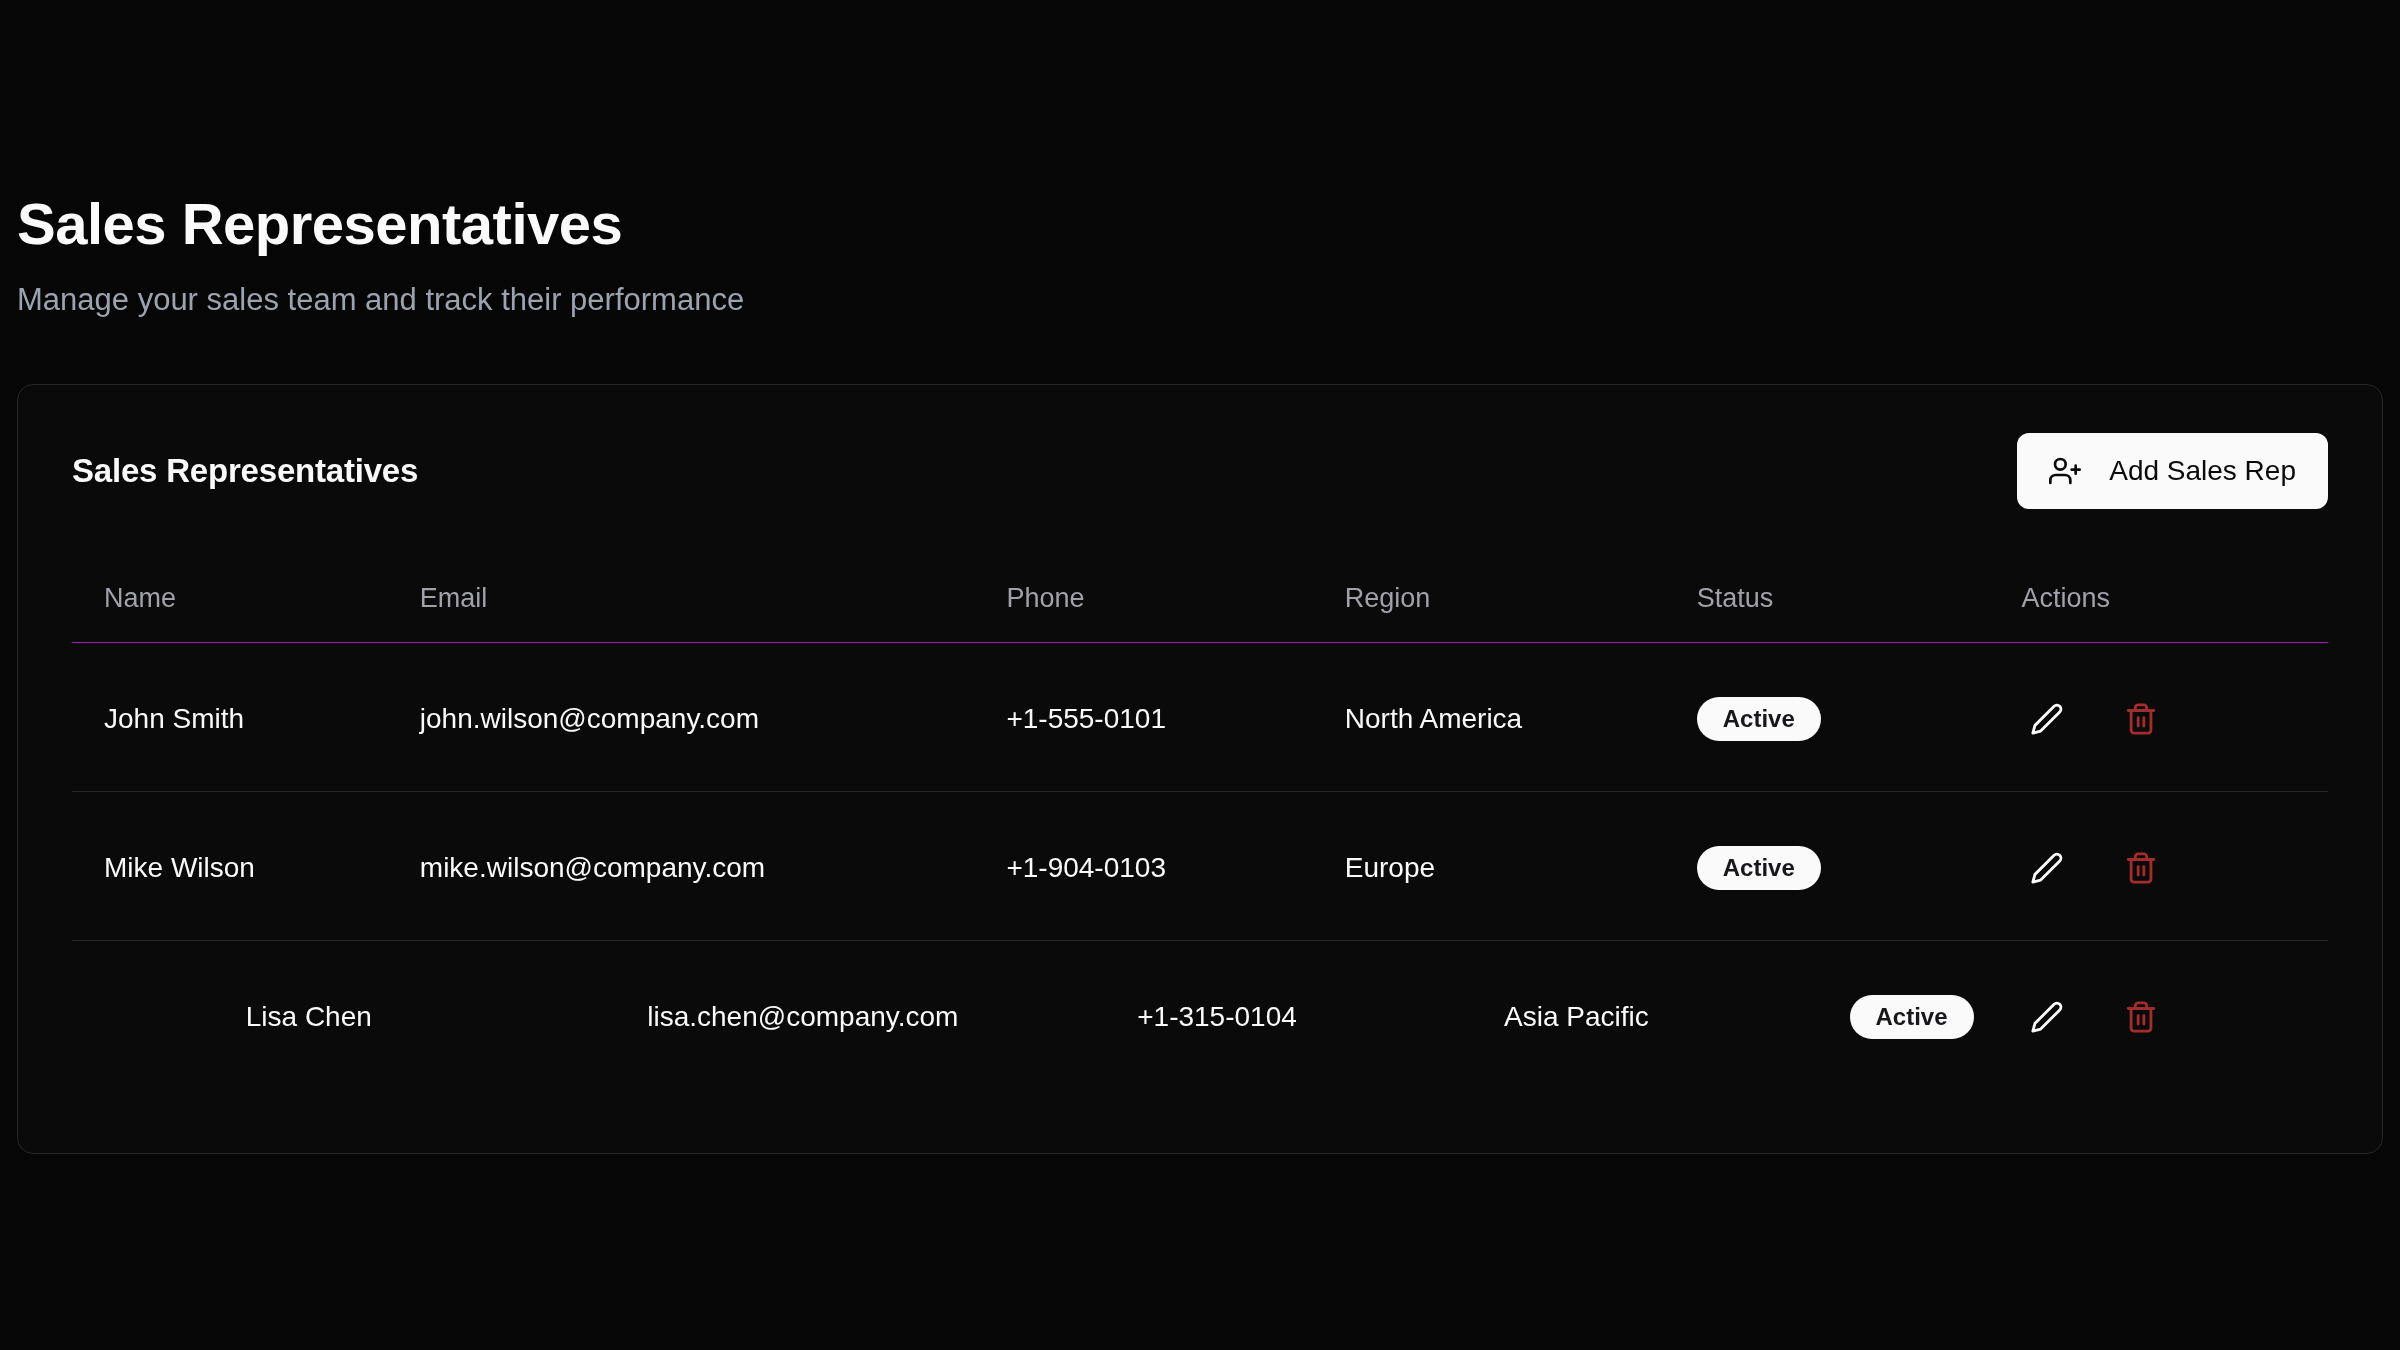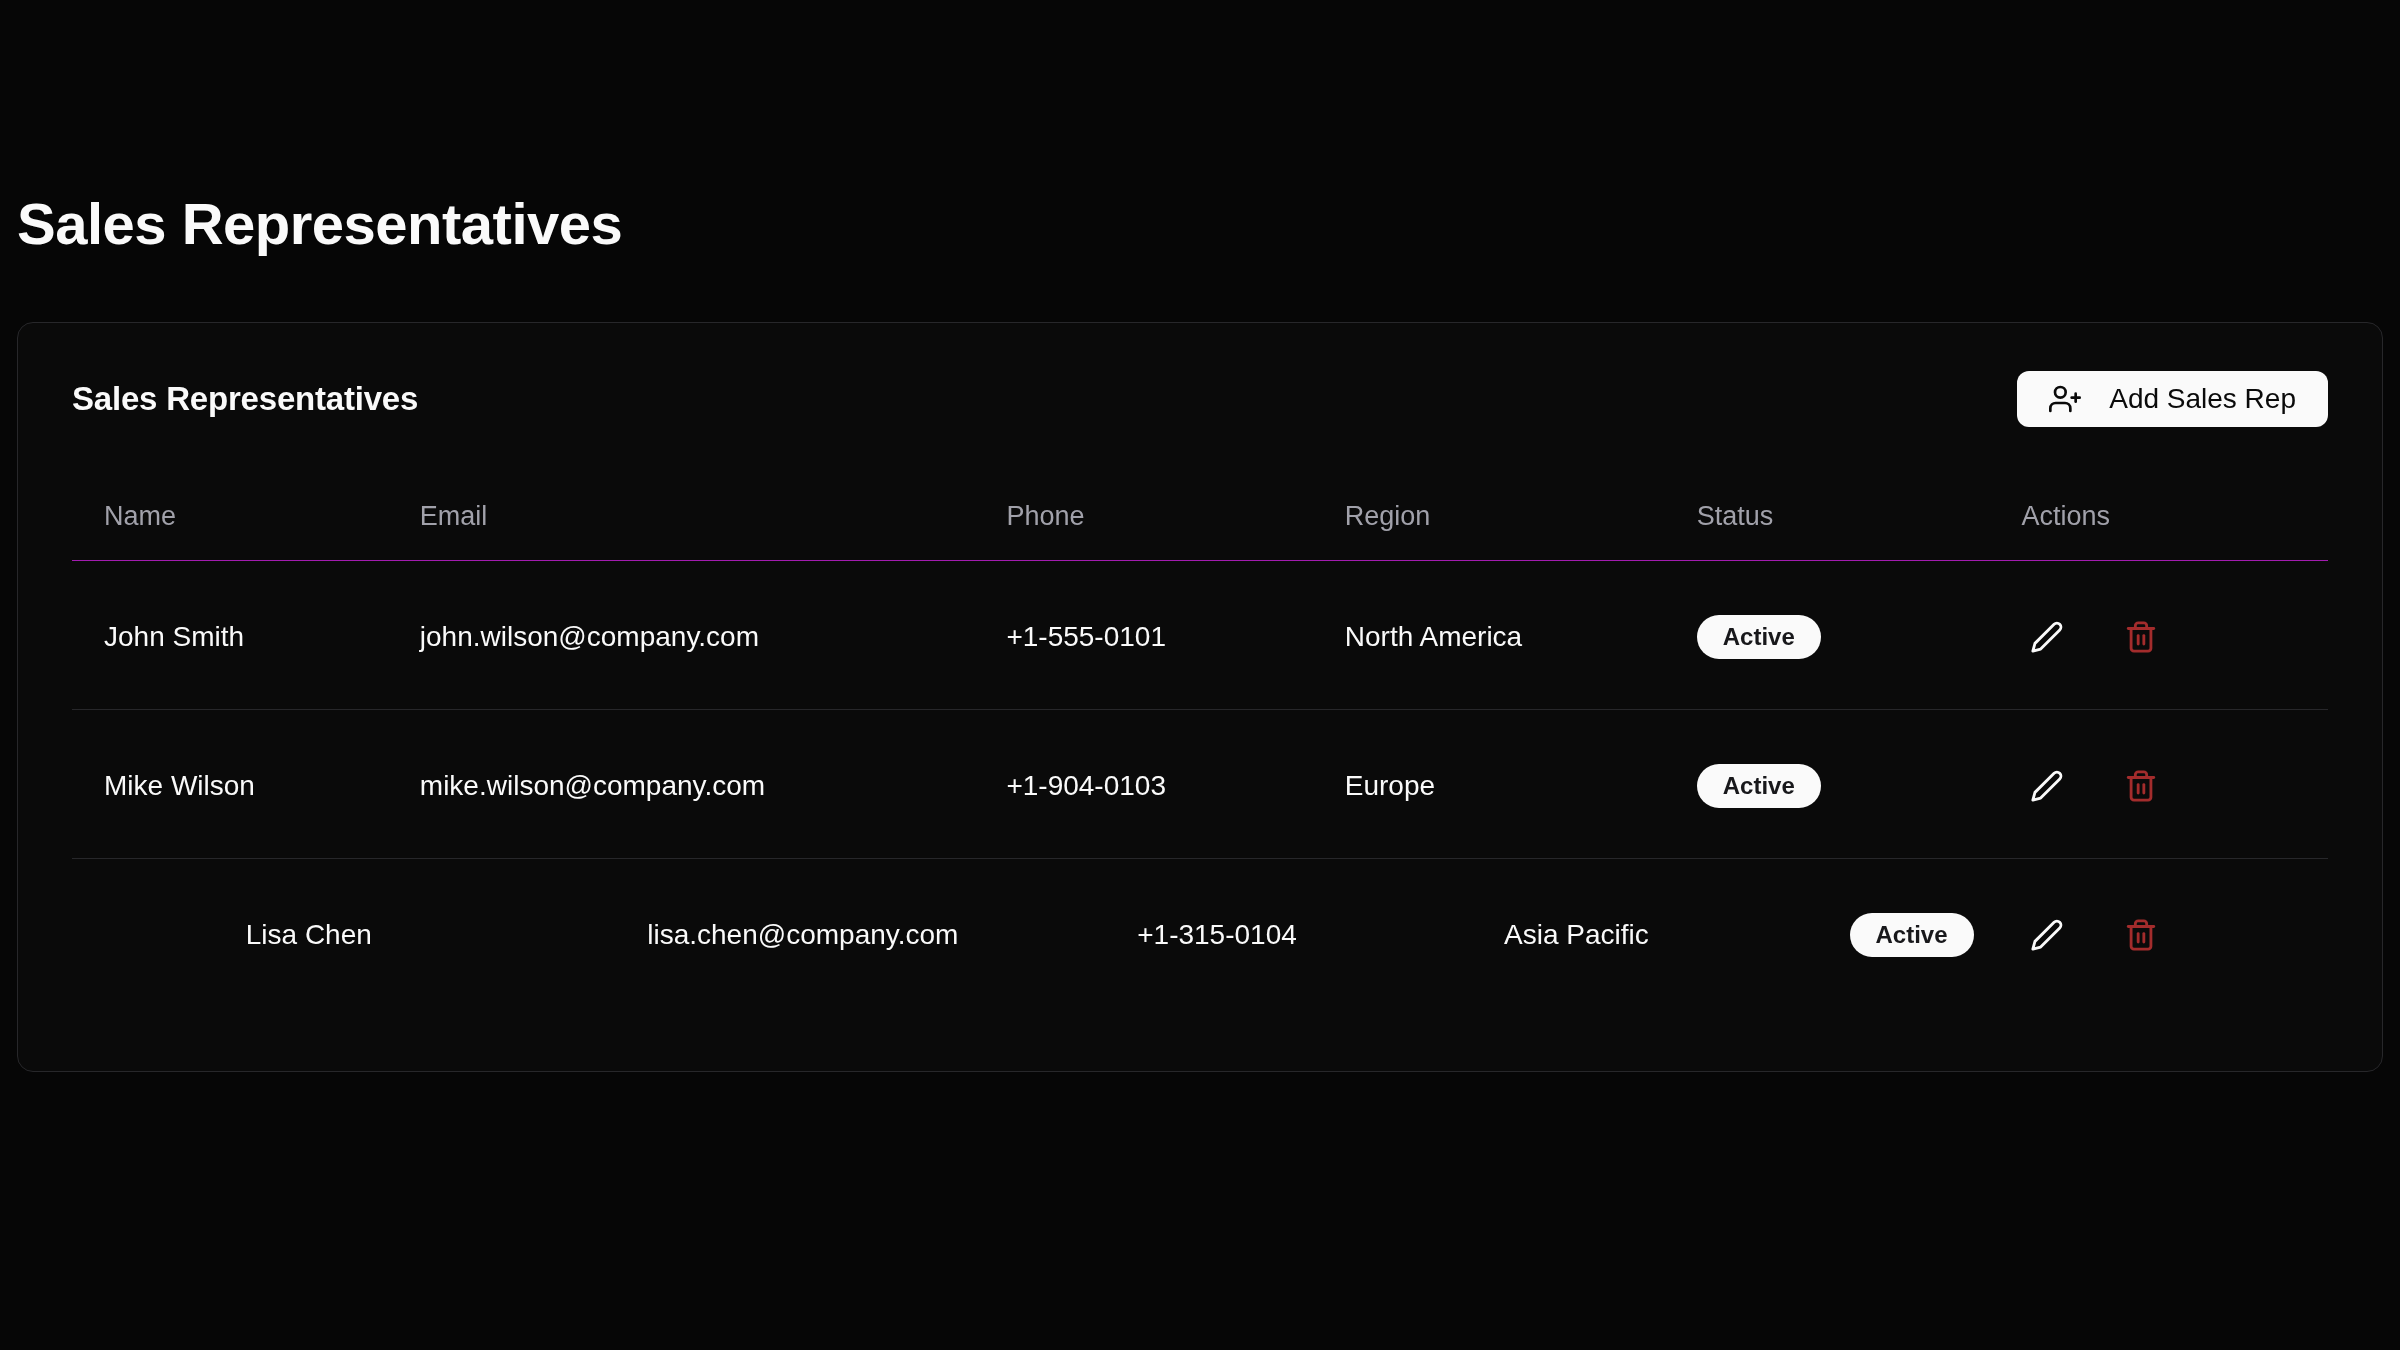--- a/index.html
+++ b/index.html
@@ -50,21 +50,21 @@
     letter-spacing: -0.2px;
   }
   .add-btn {
     display: flex;
     align-items: center;
     gap: 28px;
     background: #fafafa;
     color: #0a0a0a;
     border: none;
     border-radius: 12px;
-    height: 56px;
+    height: 76px;
     padding: 0 32px;
     font-size: 28px;
     font-weight: 500;
     font-family: "Liberation Sans", sans-serif;
     cursor: pointer;
   }
   .add-btn svg {
     width: 32px;
     height: 32px;
     stroke: #0a0a0a;
@@ -129,20 +129,21 @@
   }
   .edit-btn svg { stroke: #fafafa; }
   .delete-btn svg { stroke: #a32c2c; }
 </style>
 </head>
 <body>
 
 <div class="page">
 
   <h1 class="page-title">Sales Representatives</h1>
+  <div class="page-subtitle">Manage your sales team and track their performance</div>
 
   <div class="card">
 
     <div class="card-header">
       <div class="card-title">Sales Representatives</div>
       <button class="add-btn">
         <span style="display:inline-flex;">
           <svg viewBox="0 0 24 24" fill="none" stroke-width="2" stroke-linecap="round" stroke-linejoin="round">
             <path d="M16 21v-2a4 4 0 0 0-4-4H5a4 4 0 0 0-4 4v2"></path>
             <circle cx="8.5" cy="7" r="4"></circle>

